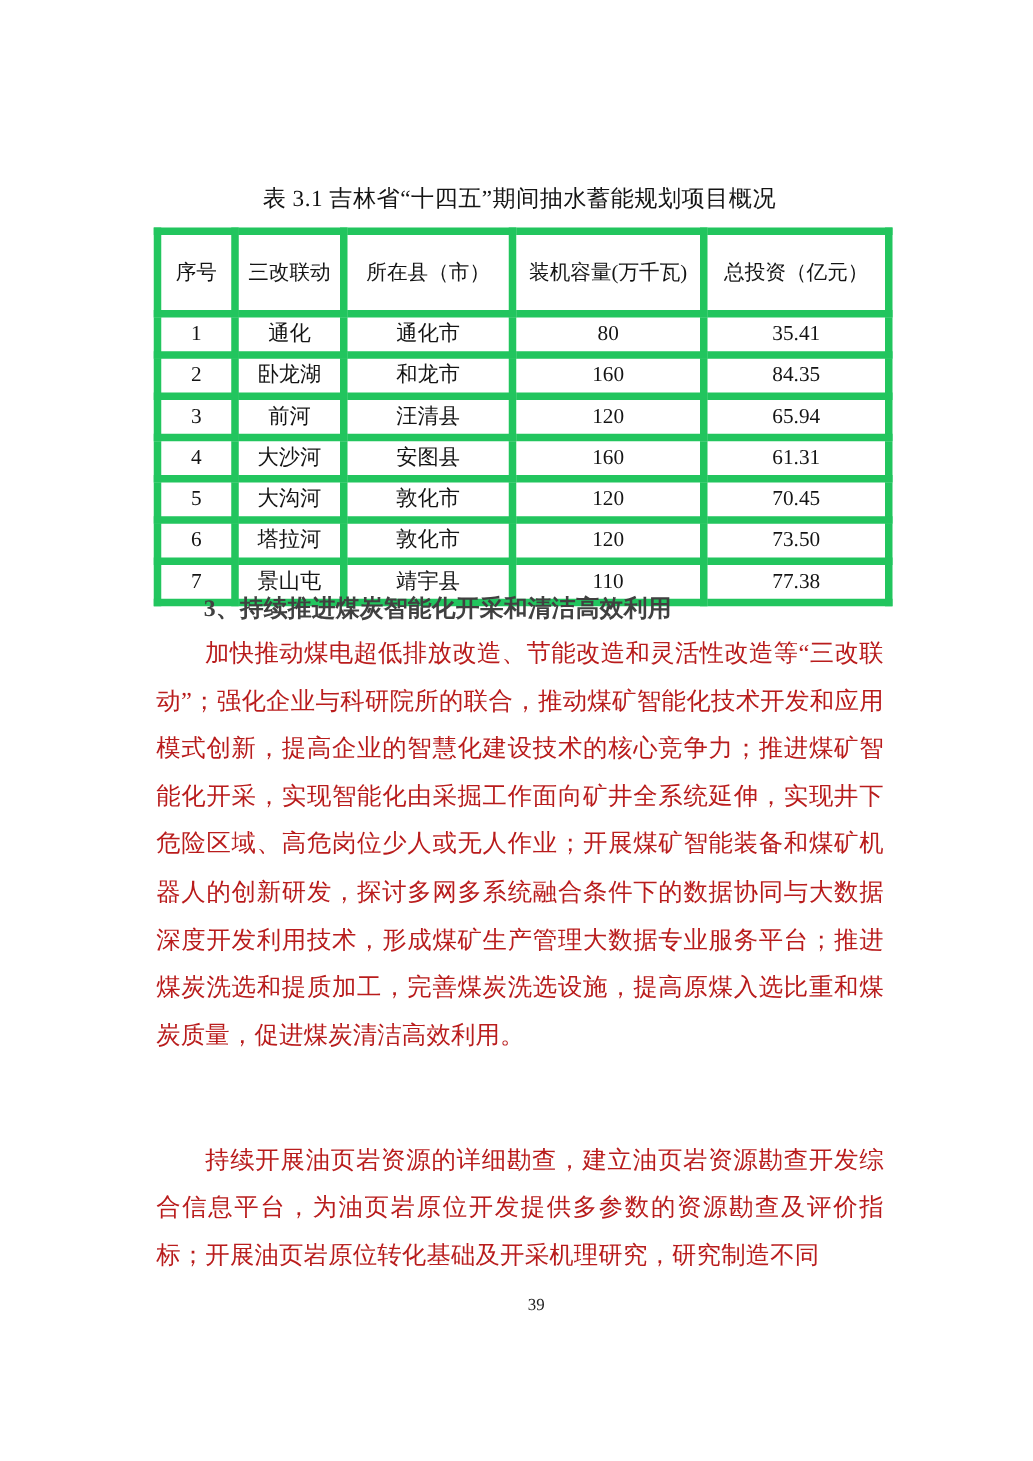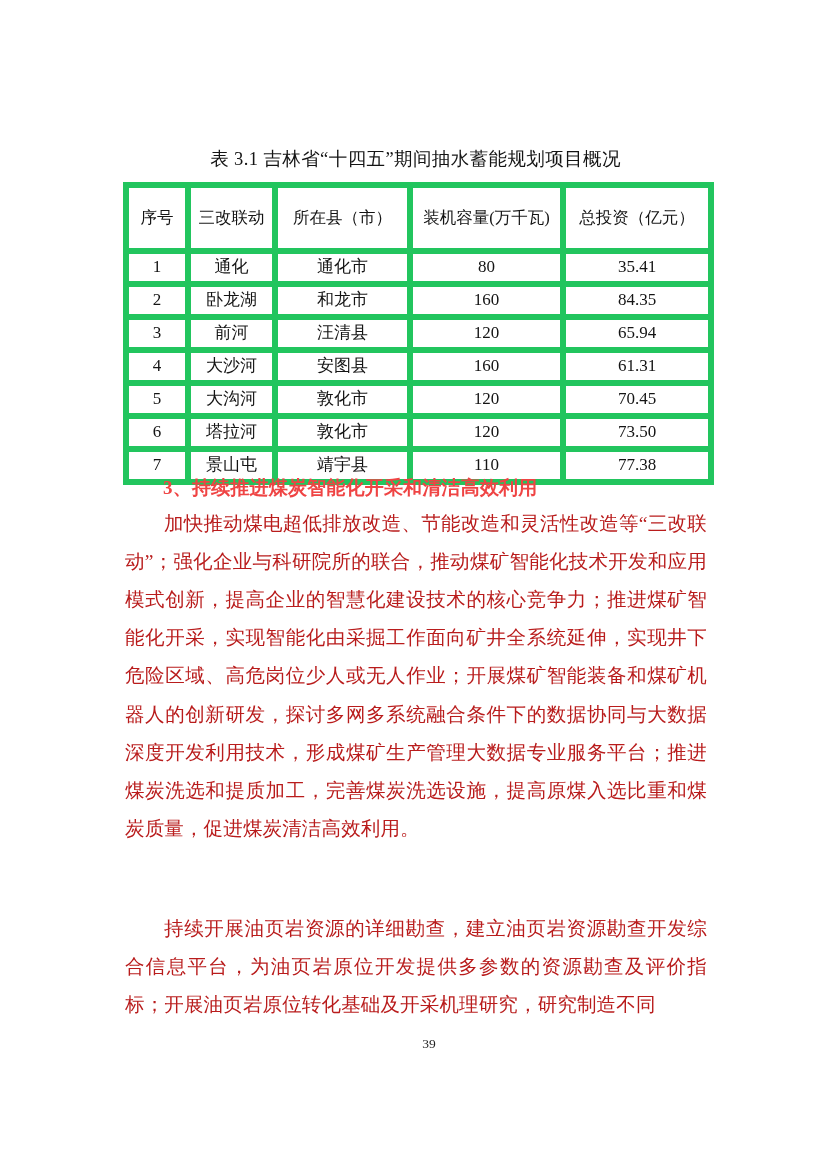--- a/index.html
+++ b/index.html
@@ -84,21 +84,21 @@
   
   .body-block {
     position: absolute;
     left: 125px;
     top: 474px;
     width: 582px;
   }
   .section-heading {
     font-size: 19px;
     font-weight: bold;
-    color: #ef4444;
+    color: #404040;
     text-indent: 38px;
     line-height: 1.5;
     margin: 0 0 2px 0;
     letter-spacing: 0.2px;
   }
   .body-para {
     font-size: 19.5px;
     line-height: 38.2px;
     text-align: justify;
     text-justify: inter-ideograph;

